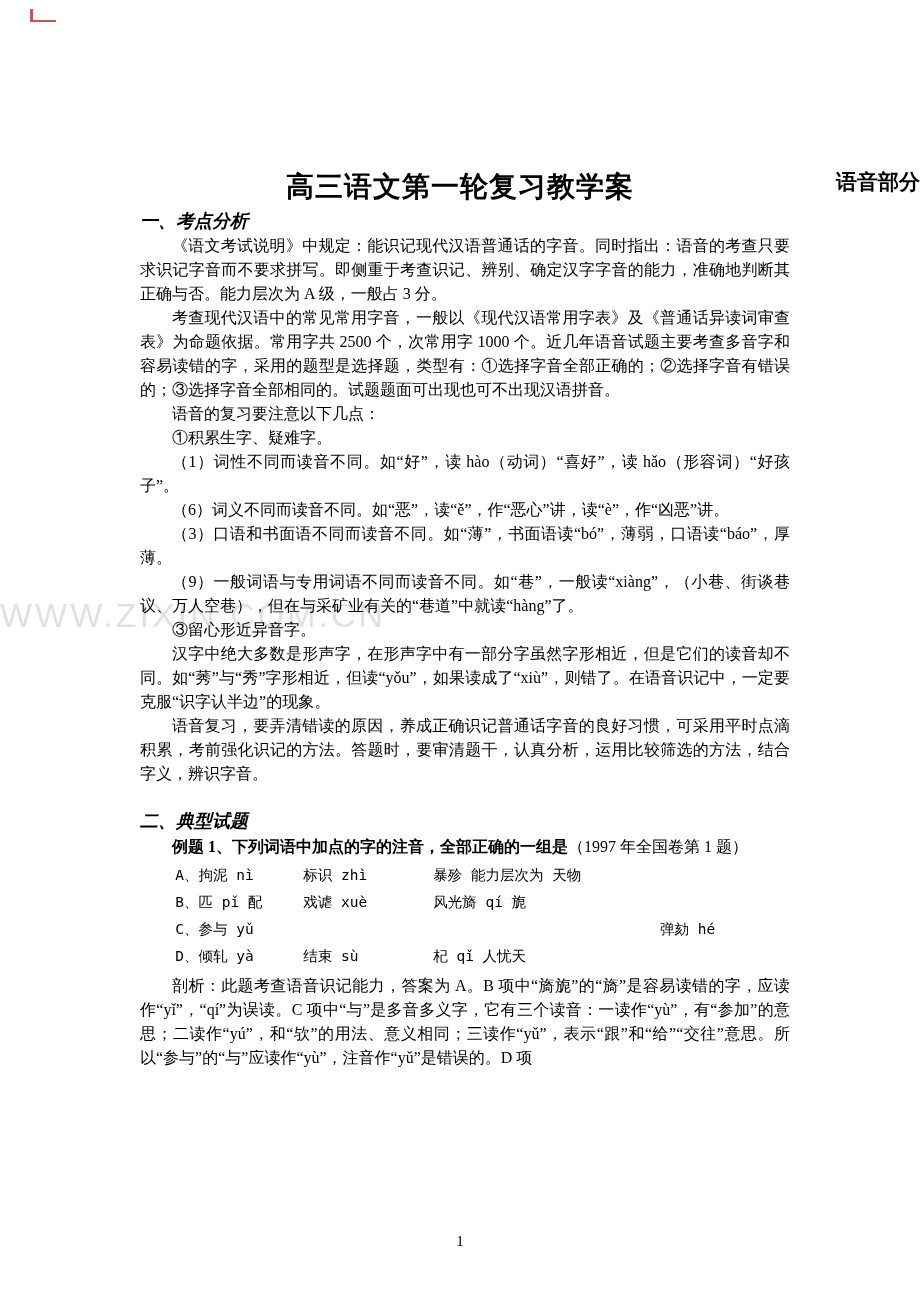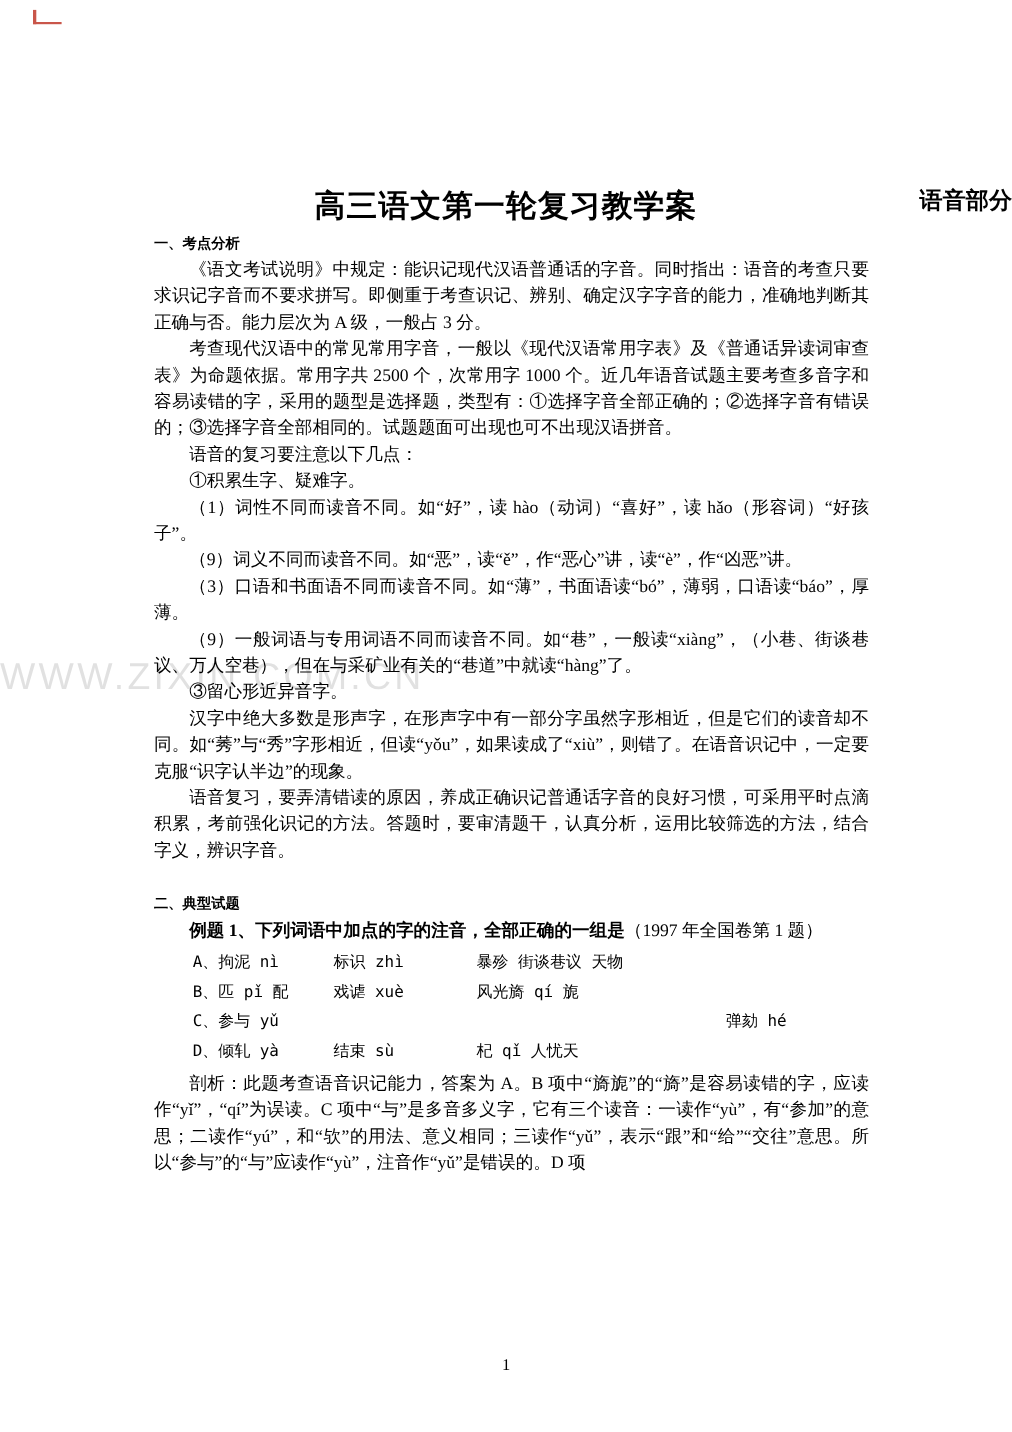--- a/index.html
+++ b/index.html
@@ -67,22 +67,23 @@
     top: 208px;
     left: 140px;
     width: 650px;
     font-size: 16px;
     line-height: 24px;
     text-align: justify;
     z-index: 1;
   }
   .sec-heading {
     font-weight: bold;
-    font-size: 13px;
+    font-size: 18px;
     line-height: 26px;
+    font-style: italic;
   }
   .sec-heading.gap-top { margin-top: 22px; }
   .content p { text-indent: 2em; }
   .example-line { text-indent: 2em; font-size: 16px; line-height: 26px; }
   .example-line .bold-part { font-weight: bold; }
   .options { margin-left: 2.2em; margin-top: 2px; margin-bottom: 4px; }
   .opt-row {
     display: flex;
     line-height: 27px;
     font-family: "DejaVu Sans Mono", monospace;
@@ -117,38 +118,38 @@
 
   <div class="content">
 
     <div class="sec-heading">一、考点分析</div>
 
     <p>《语文考试说明》中规定：能识记现代汉语普通话的字音。同时指出：语音的考查只要求识记字音而不要求拼写。即侧重于考查识记、辨别、确定汉字字音的能力，准确地判断其正确与否。能力层次为 A 级，一般占 3 分。</p>
     <p>考查现代汉语中的常见常用字音，一般以《现代汉语常用字表》及《普通话异读词审查表》为命题依据。常用字共 2500 个，次常用字 1000 个。近几年语音试题主要考查多音字和容易读错的字，采用的题型是选择题，类型有：①选择字音全部正确的；②选择字音有错误的；③选择字音全部相同的。试题题面可出现也可不出现汉语拼音。</p>
     <p>语音的复习要注意以下几点：</p>
     <p>①积累生字、疑难字。</p>
     <p>（1）词性不同而读音不同。如“好”，读 hào（动词）“喜好”，读 hǎo（形容词）“好孩子”。</p>
-    <p>（9）词义不同而读音不同。如“恶”，读“ě”，作“恶心”讲，读“è”，作“凶恶”讲。</p>
+    <p>（6）词义不同而读音不同。如“恶”，读“ě”，作“恶心”讲，读“è”，作“凶恶”讲。</p>
     <p>（3）口语和书面语不同而读音不同。如“薄”，书面语读“bó”，薄弱，口语读“báo”，厚薄。</p>
     <p>（9）一般词语与专用词语不同而读音不同。如“巷”，一般读“xiàng”，（小巷、街谈巷议、万人空巷），但在与采矿业有关的“巷道”中就读“hàng”了。</p>
     <p>③留心形近异音字。</p>
     <p>汉字中绝大多数是形声字，在形声字中有一部分字虽然字形相近，但是它们的读音却不同。如“莠”与“秀”字形相近，但读“yǒu”，如果读成了“xiù”，则错了。在语音识记中，一定要克服“识字认半边”的现象。</p>
     <p>语音复习，要弄清错读的原因，养成正确识记普通话字音的良好习惯，可采用平时点滴积累，考前强化识记的方法。答题时，要审清题干，认真分析，运用比较筛选的方法，结合字义，辨识字音。</p>
 
     <div class="sec-heading gap-top">二、典型试题</div>
 
     <div class="example-line">
       <span class="bold-part">例题 1、下列词语中加点的字的注音，全部正确的一组是</span><span>（1997 年全国卷第 1 题）</span>
     </div>
 
     <div class="options">
       <div class="opt-row">
         <span class="opt-c1">A、拘泥 nì</span>
         <span class="opt-c2">标识 zhì</span>
-        <span class="opt-c3">暴殄 街谈巷议 天物</span>
+        <span class="opt-c3">暴殄 能力层次为 天物</span>
       </div>
       <div class="opt-row">
         <span class="opt-c1">B、匹 pǐ 配</span>
         <span class="opt-c2">戏谑 xuè</span>
         <span class="opt-c3">风光旖 qí 旎</span>
       </div>
       <div class="opt-row">
         <span class="opt-c1">C、参与 yǔ</span>
         <span class="opt-c2">弹劾 hé</span>
       </div>

